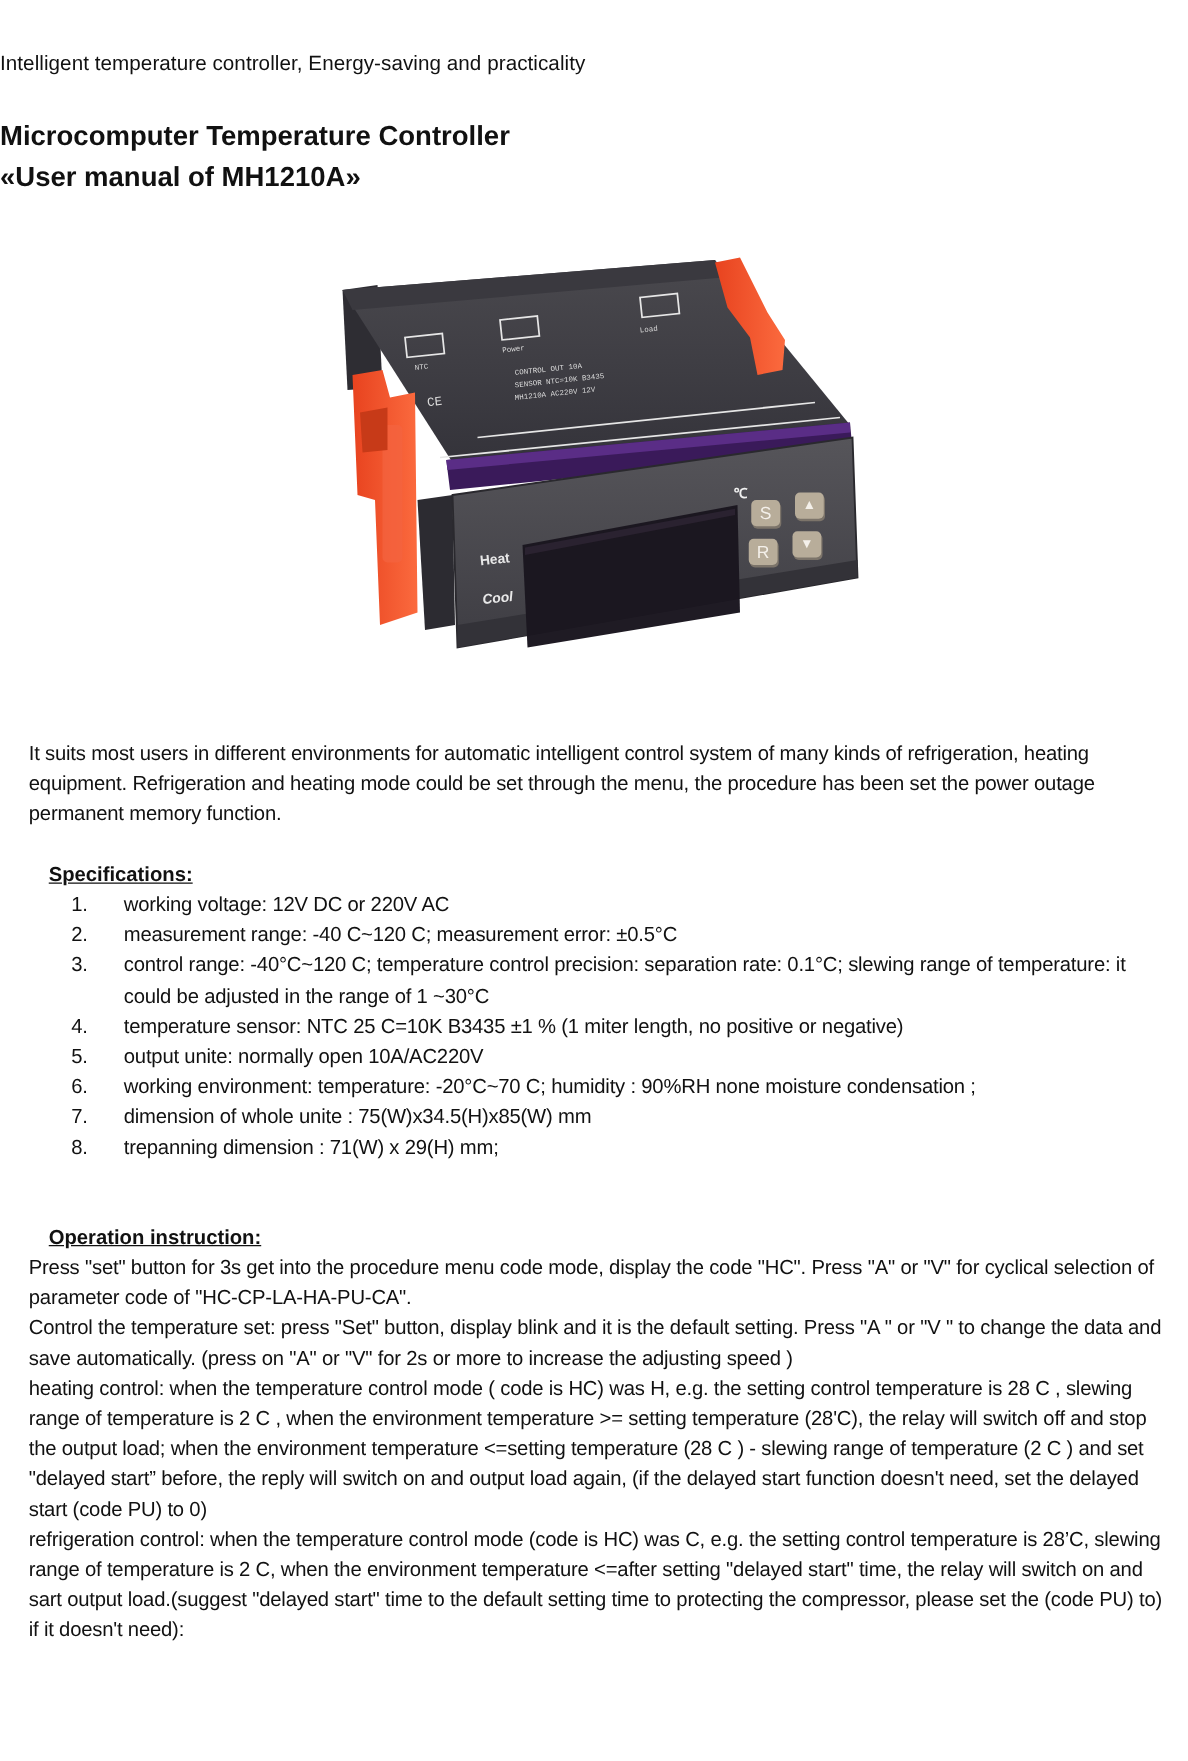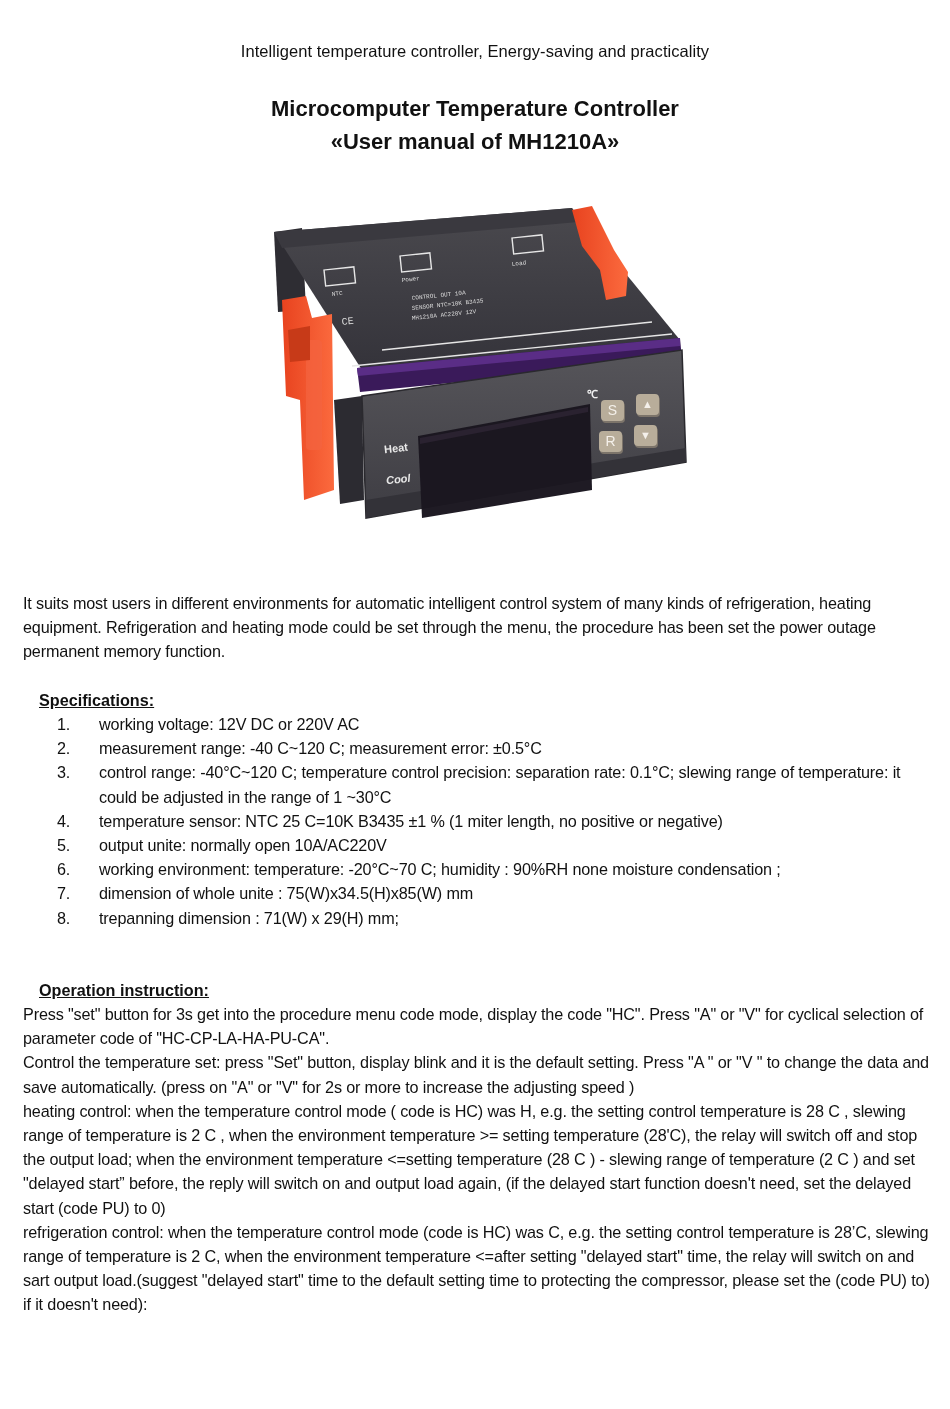--- a/index.html
+++ b/index.html
@@ -2,25 +2,25 @@
 <html><head>
   <meta charset="utf-8">
   <style>
     html, body { margin: 0; padding: 0; background: #ffffff; }
     body {
       width: 950px; height: 1409px; position: relative; overflow: hidden;
       font-family: "Liberation Sans", sans-serif; color: #111111;
     }
     .subtitle {
       position: absolute; left: 0; width: 950px; top: 42px;
-      text-align: center; font-size: 16.5px; letter-spacing: 0.05px;
+      text-align: left; font-size: 16.5px; letter-spacing: 0.05px;
     }
     .title {
       position: absolute; left: 0; width: 950px; top: 92px;
-      text-align: center; font-size: 22px; font-weight: bold; line-height: 33px;
+      text-align: left; font-size: 22px; font-weight: bold; line-height: 33px;
     }
     .product-image {
       position: absolute; left: 262px; top: 200px; width: 440px; height: 345px;
     }
     .body-text {
       position: absolute; left: 23px; width: 910px;
       font-size: 16.2px; line-height: 24.2px; letter-spacing: -0.15px;
     }
     .section-heading {
       position: absolute; left: 23px; font-size: 16.2px; font-weight: bold;

